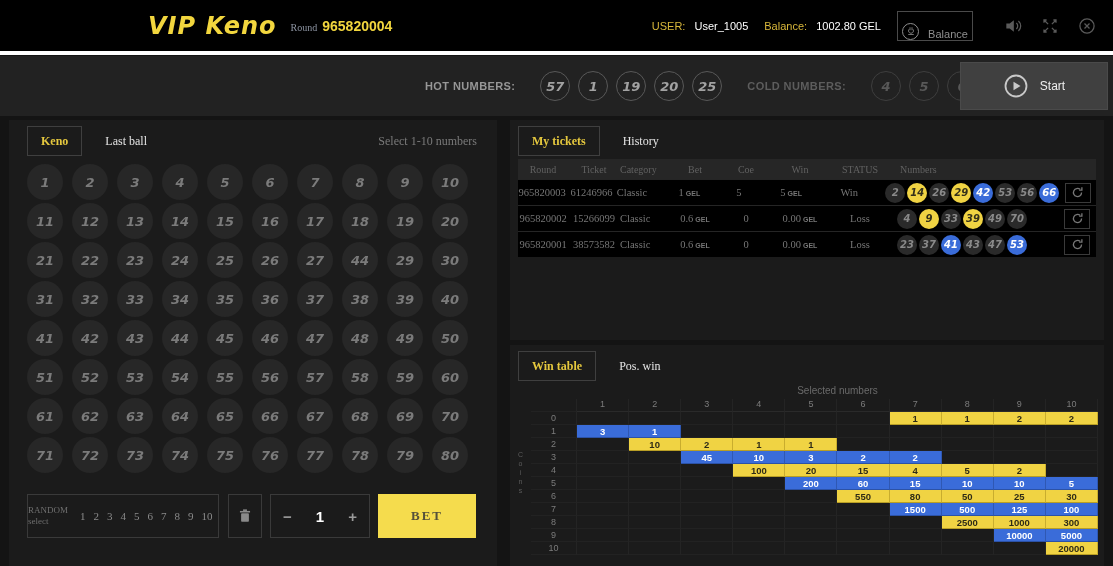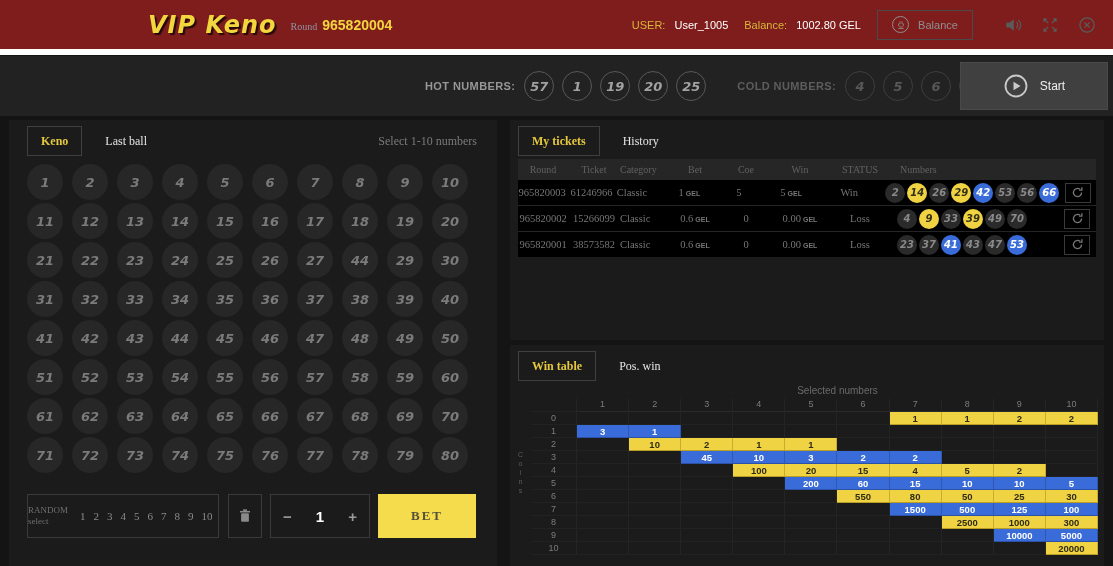--- a/index.html
+++ b/index.html
@@ -1,38 +1,38 @@
 <!DOCTYPE html>
 <html><head>
 <meta charset="utf-8">
 <style>
   *{box-sizing:border-box;margin:0;padding:0}
   html,body{width:1113px;height:566px}
   body{background:#141414;font-family:"Liberation Sans",sans-serif;position:relative;overflow:hidden}
 
   
-  .topbar{position:absolute;left:0;top:0;width:1113px;height:55px;background:#7f1d1d;display:flex;align-items:center;border-bottom:6px solid #ffffff}
+  .topbar{position:absolute;left:0;top:0;width:1113px;height:55px;background:#000000;display:flex;align-items:center;border-bottom:4px solid #ffffff}
   .logo{margin-left:148px;font:italic 800 24px "DejaVu Sans",sans-serif;color:#f2d63e;letter-spacing:1px;text-shadow:2px 2px 1px rgba(0,0,0,.7)}
   .round{margin-left:14px;display:flex;align-items:baseline;gap:5px}
   .round-label{font-family:"Liberation Serif",serif;font-size:10px;color:#8d94a2}
   .round-value{font-size:14px;font-weight:bold;color:#f2d63e}
   .user-block{margin-left:auto;display:flex;align-items:center;margin-right:14px;gap:16px}
   .kv{font-size:11px;font-weight:normal;white-space:nowrap}
   .kv .k{color:#d8b73a}
   .kv .v{color:#ffffff;margin-left:6px}
-  .balance-btn{width:96px;height:30px;border:1px solid #4a4a4a;background:transparent;display:flex;align-items:center;justify-content:center;gap:9px;color:#8f8f8f;font-size:11px;cursor:pointer}
+  .balance-btn{width:76px;height:30px;border:1px solid #4a4a4a;background:transparent;display:flex;align-items:flex-end;justify-content:center;gap:9px;color:#8f8f8f;font-size:11px;cursor:pointer}
   .lari-circle{width:17px;height:17px;border:1px solid #8f8f8f;border-radius:50%;display:flex;align-items:center;justify-content:center}
   .winicons{display:flex;align-items:center;gap:13px;margin-left:12px}
   .icon-btn{width:24px;height:24px;display:flex;align-items:center;justify-content:center;cursor:pointer}
 
   
   .subbar{position:absolute;left:0;top:56px;width:1113px;height:60px;background:#222222}
-  .hc-wrap{position:absolute;left:425px;top:0;height:100%;display:flex;align-items:center;gap:9px}
+  .hc-wrap{position:absolute;left:425px;top:0;height:100%;display:flex;align-items:center;gap:25px}
   .hc-label{font-size:11px;font-weight:bold;letter-spacing:.4px;color:#979797;white-space:nowrap}
-  .hc-label.cold{color:#5d5d5d;margin-left:22px}
+  .hc-label.cold{color:#5d5d5d;}
   .hc-ball{width:30px;height:30px;border-radius:50%;display:flex;align-items:center;justify-content:center;font:italic bold 13px "DejaVu Sans",sans-serif}
   .hc-ball.hot{border:1px solid #585858;color:#a2a2a2}
   .hc-ball.cold{border:1px solid #3e3e3e;color:#585858}
   .start-btn{position:absolute;right:5px;top:6px;width:148px;height:48px;background:#404040;display:flex;align-items:center;justify-content:center;gap:11px;cursor:pointer;border:1px solid #4a4a4a}
   .start-label{color:#efefef;font-size:12px}
 
   
   .left-card{position:absolute;left:9px;top:120px;width:488px;height:446px;background:#1b1b1b}
   .tickets-card{position:absolute;left:510px;top:120px;width:594px;height:220px;background:#1b1b1b}
   .win-card{position:absolute;left:510px;top:345px;width:594px;height:221px;background:#1b1b1b}

